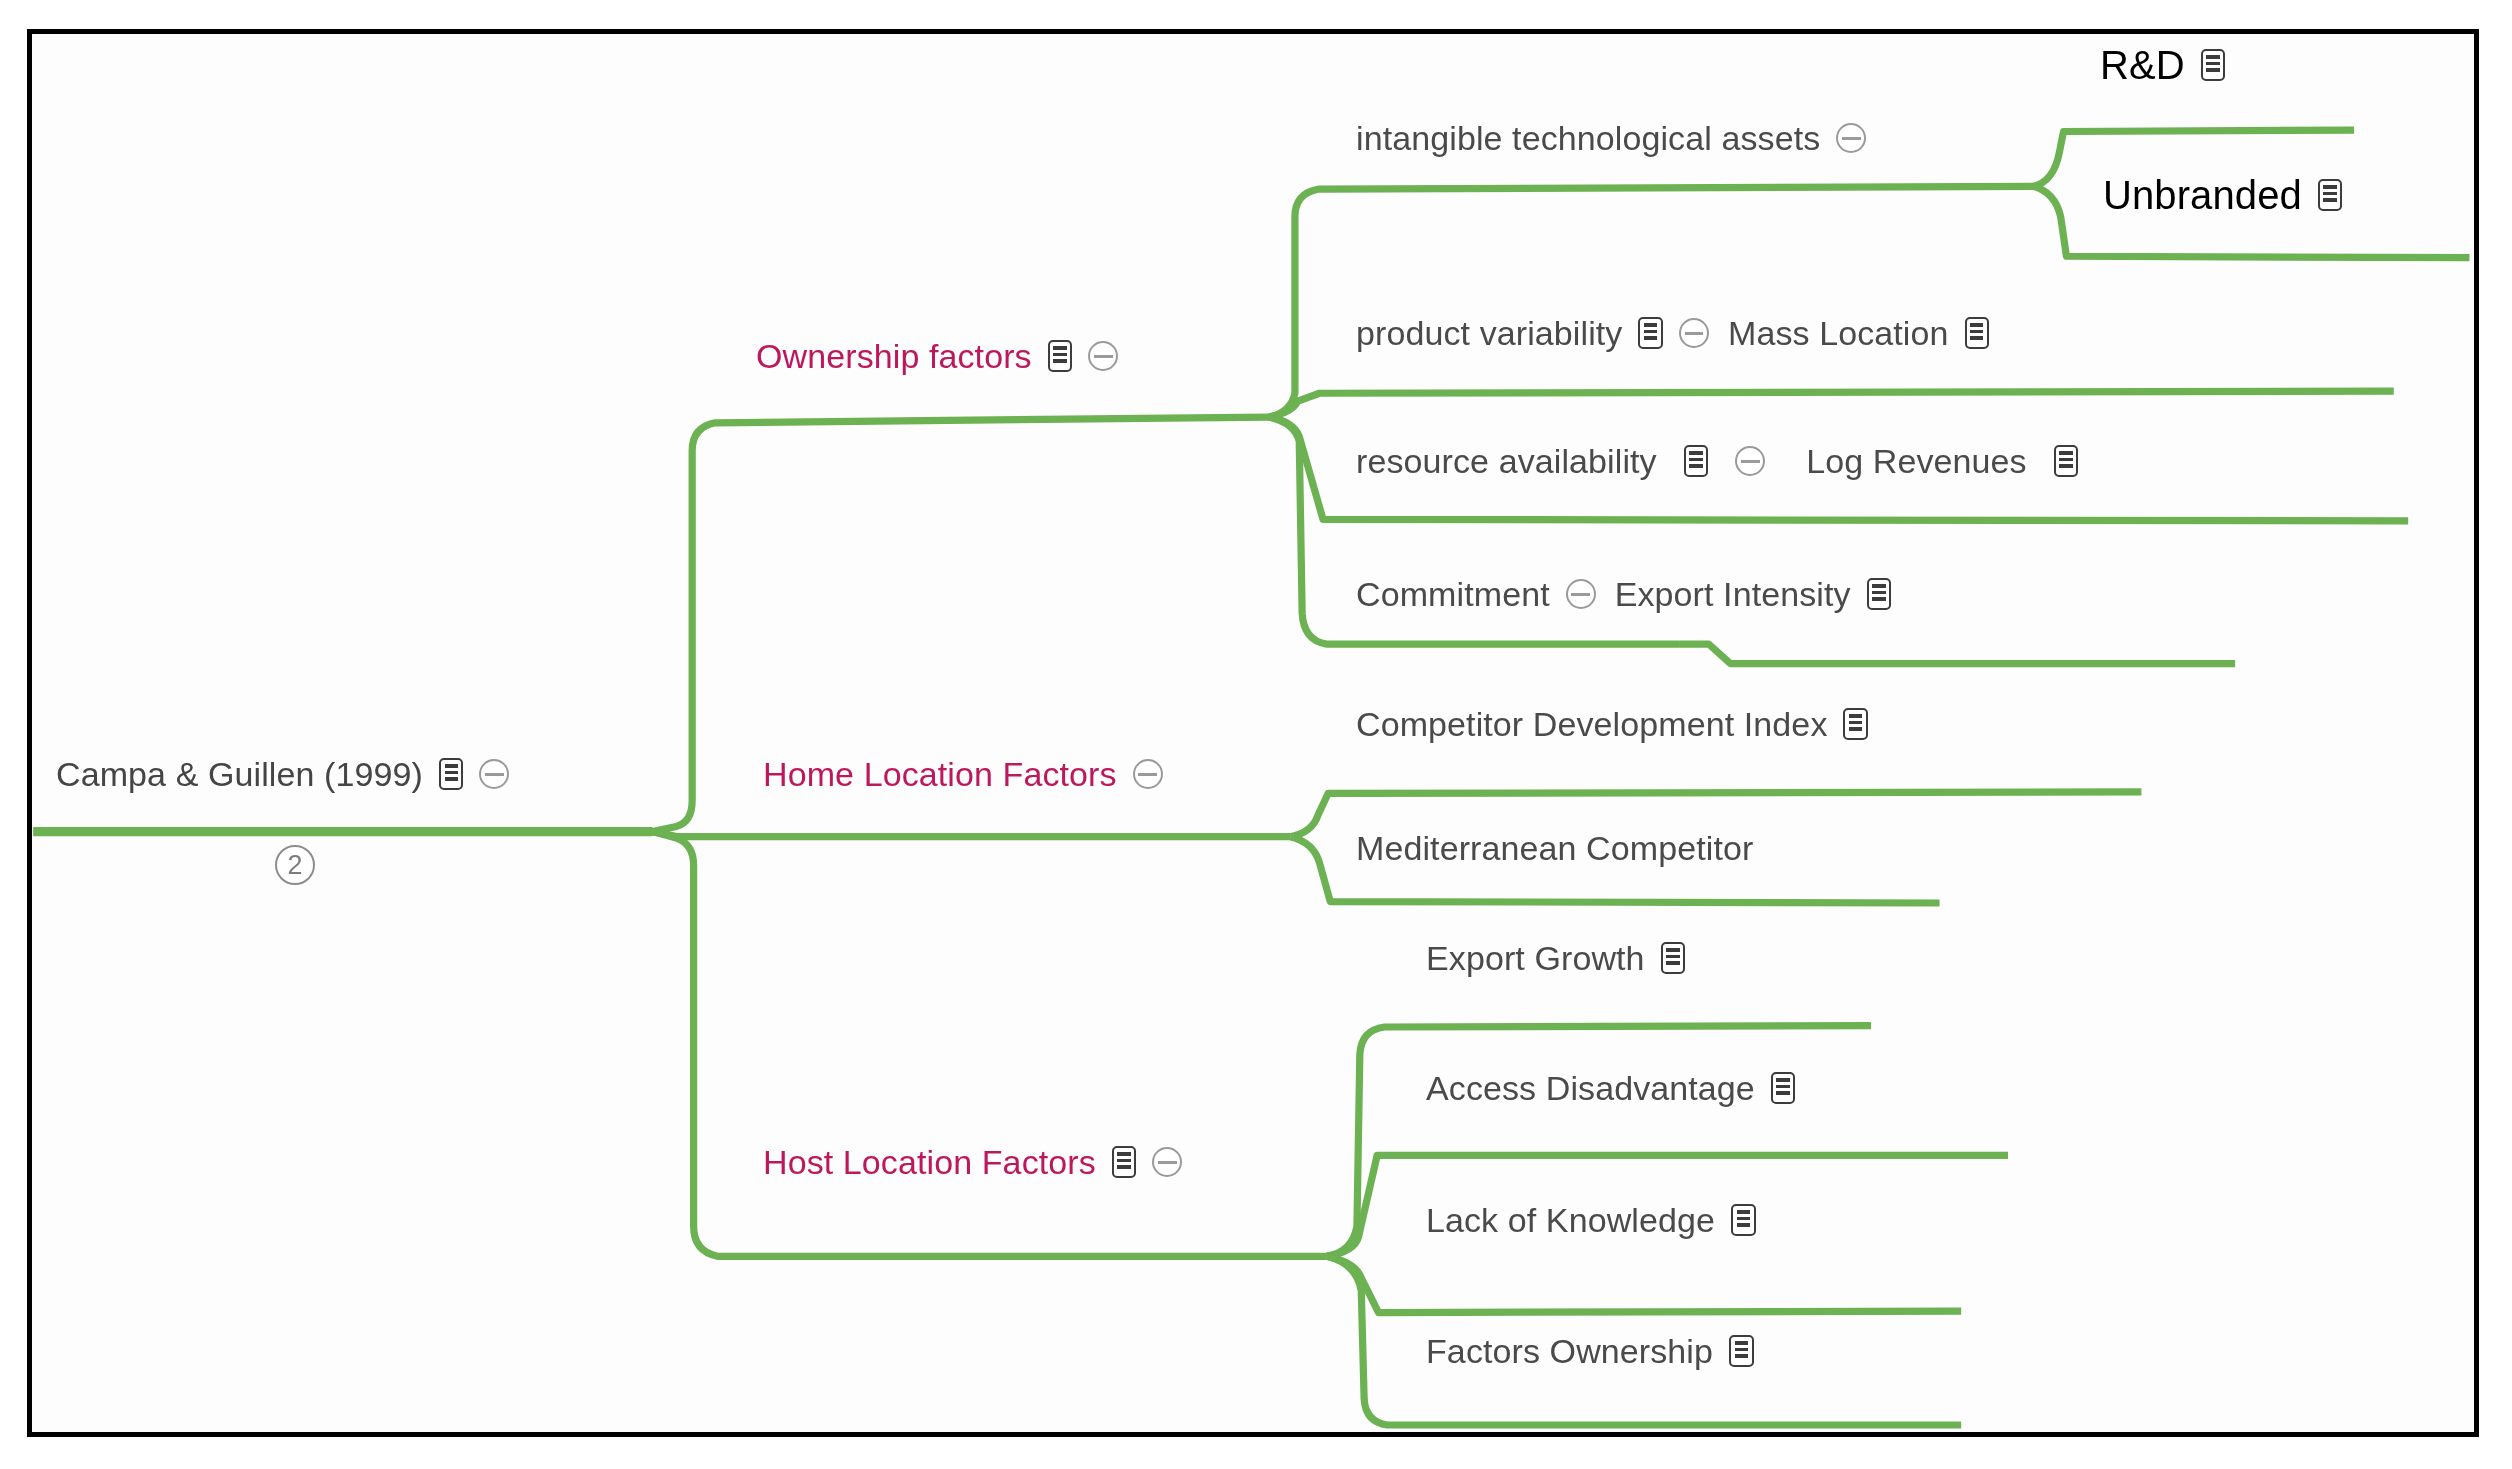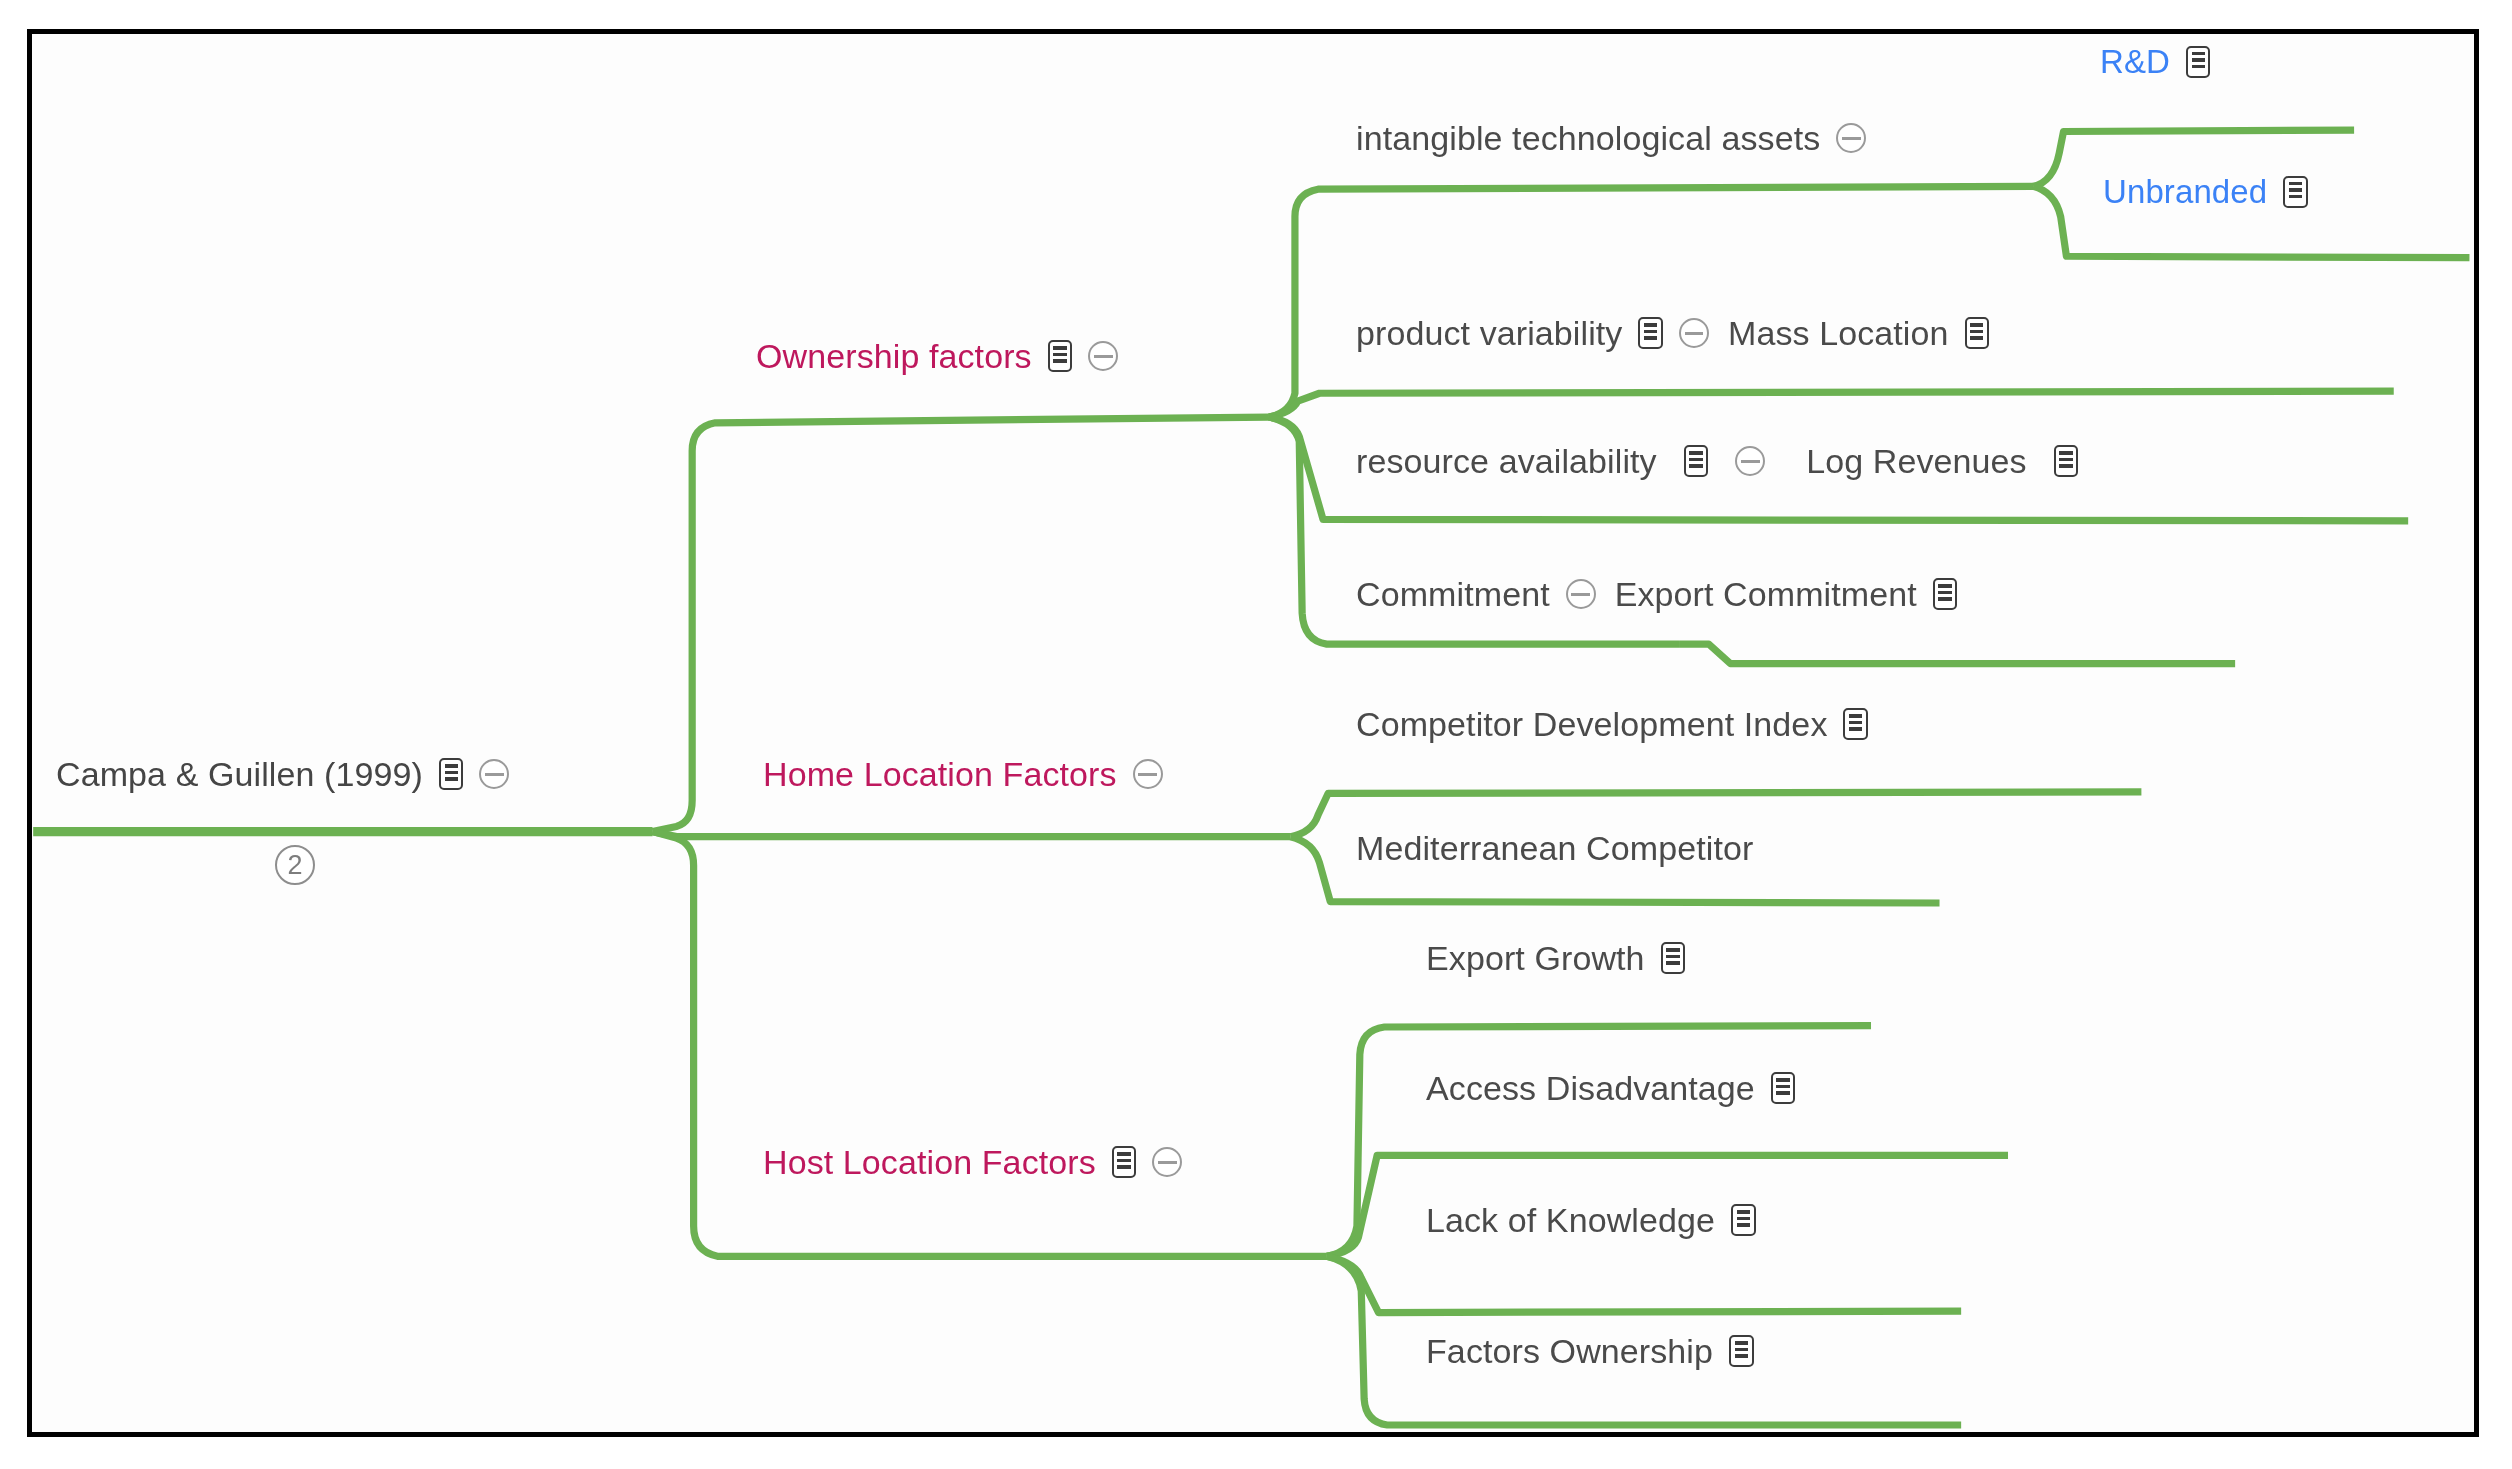--- a/index.html
+++ b/index.html
@@ -52,21 +52,21 @@
   }
   .node .label {
     color: #4a4a4a;
     font-weight: 400;
     letter-spacing: 0.1px;
   }
 
   .n-root  .label { font-size: 34px; color: #454545; }
   .n-l1    .label { font-size: 34px; color: #be185d; }
   .n-l2    .label { font-size: 34px; color: #4a4a4a; }
-  .n-l3    .label { font-size: 33px; color: #3b82f6; }
+  .n-l3    .label { font-size: 40px; color: #000000; }
 
   
   .note-icon {
     display: inline-block;
     width: 24.5px;
     height: 32px;
     margin-left: 16px;
     border: 2.9px solid #3c3c3c;
     border-radius: 5px;
     box-sizing: border-box;
@@ -279,21 +279,21 @@
         <i></i>
       </span>
   </div>
 
   <div class="node n-l2" style="left:1356px; top:577px;">
     <span class="label">Commitment</span>
     <span class="collapse-icon">
         <i></i>
       </span>
     <span class="spacer-gap"></span>
-    <span class="label">Export Commitment</span>
+    <span class="label">Export Intensity</span>
     <span class="note-icon">
         <i></i>
         <i></i>
         <i></i>
       </span>
   </div>
 
   <div class="node n-l2" style="left:1356px; top:707px;">
     <span class="label">Competitor Development Index</span>
     <span class="note-icon">

